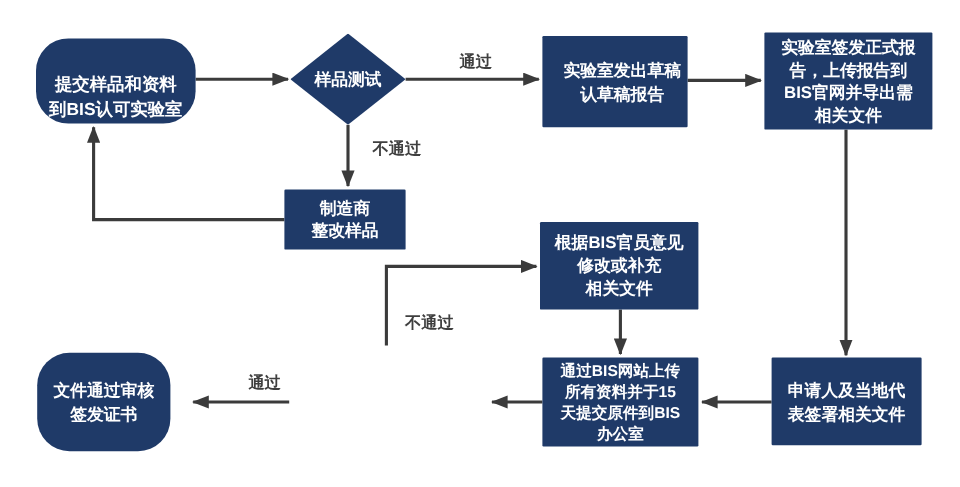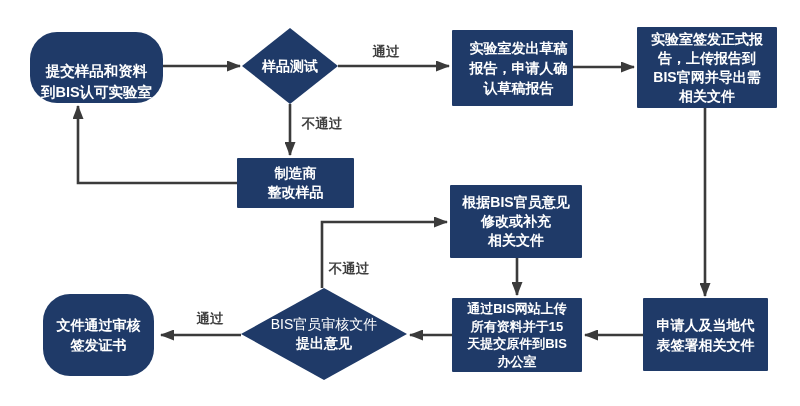--- a/index.html
+++ b/index.html
@@ -38,21 +38,21 @@
     background: #1f3a68;
     clip-path: polygon(50% 0, 100% 50%, 50% 100%, 0 50%);
     z-index: -1;
   }
   .edge-label {
     position: absolute;
     z-index: 3;
     color: #3f3f3f;
     font-weight: bold;
     font-size: 13.5px;
-    text-align: center;
+    text-align: right;
     white-space: nowrap;
   }
   .fs145 { font-size: 14.5px; line-height: 21px; justify-content: flex-end; }
   .fs14  { font-size: 14px;   line-height: 20px; }
   .fs135 { font-size: 14px; line-height: 19px; }
   .fs13  { font-size: 13px;   line-height: 17.5px; }
   .w-normal { font-weight: normal; }
 </style>
 </head>
 <body>
@@ -85,32 +85,31 @@
     <span>到BIS认可实验室</span>
   </div>
 
   <div class="node diamond fs14" style="left:242px; top:28px; width:96px; height:76px;">
     <i class="diamond-bg"></i>
     <span>样品测试</span>
   </div>
 
   <div class="node rect fs14" style="left:452px; top:30px; width:121px; height:76px;padding-left:12px;">
     <span>实验室发出草稿</span>
-    <span>报告，申请人确</span>
     <span>认草稿报告</span>
   </div>
 
   <div class="node rect fs135" style="left:637px; top:27px; width:140px; height:81px;">
     <span>实验室签发正式报</span>
     <span>告，上传报告到</span>
     <span>BIS官网并导出需</span>
     <span>相关文件</span>
   </div>
 
-  <div class="node rect fs135" style="left:237px; top:158px; width:117px; height:50px;">
+  <div class="node rect fs135" style="left:237px; top:158px; width:101px; height:50px;">
     <span>制造商</span>
     <span>整改样品</span>
   </div>
 
   <div class="node rect fs135" style="left:450px; top:185px; width:132px; height:73px;">
     <span>根据BIS官员意见</span>
     <span>修改或补充</span>
     <span>相关文件</span>
   </div>
 
@@ -119,27 +118,22 @@
     <span>所有资料并于15</span>
     <span>天提交原件到BIS</span>
     <span>办公室</span>
   </div>
 
   <div class="node rect fs14" style="left:643px; top:298px; width:125px; height:73px;">
     <span>申请人及当地代</span>
     <span>表签署相关文件</span>
   </div>
 
-  <div class="node diamond fs135" style="left:241px; top:288px; width:166px; height:92px;">
-    <i class="diamond-bg"></i>
-    <span class="w-normal">BIS官员审核文件</span>
-    <span>提出意见</span>
-  </div>
 
-  <div class="node rounded fs14" style="left:43px; top:294px; width:111px; height:82px;">
+  <div class="node rounded fs14" style="left:31px; top:294px; width:111px; height:82px;">
     <span>文件通过审核</span>
     <span>签发证书</span>
   </div>
 
   <div class="edge-label" style="left:362px; top:43px; width:48px;">通过</div>
   <div class="edge-label" style="left:293px; top:115px; width:58px;">不通过</div>
   <div class="edge-label" style="left:320px; top:260px; width:58px;">不通过</div>
   <div class="edge-label" style="left:186px; top:310px; width:48px;">通过</div>
 
 </div>

